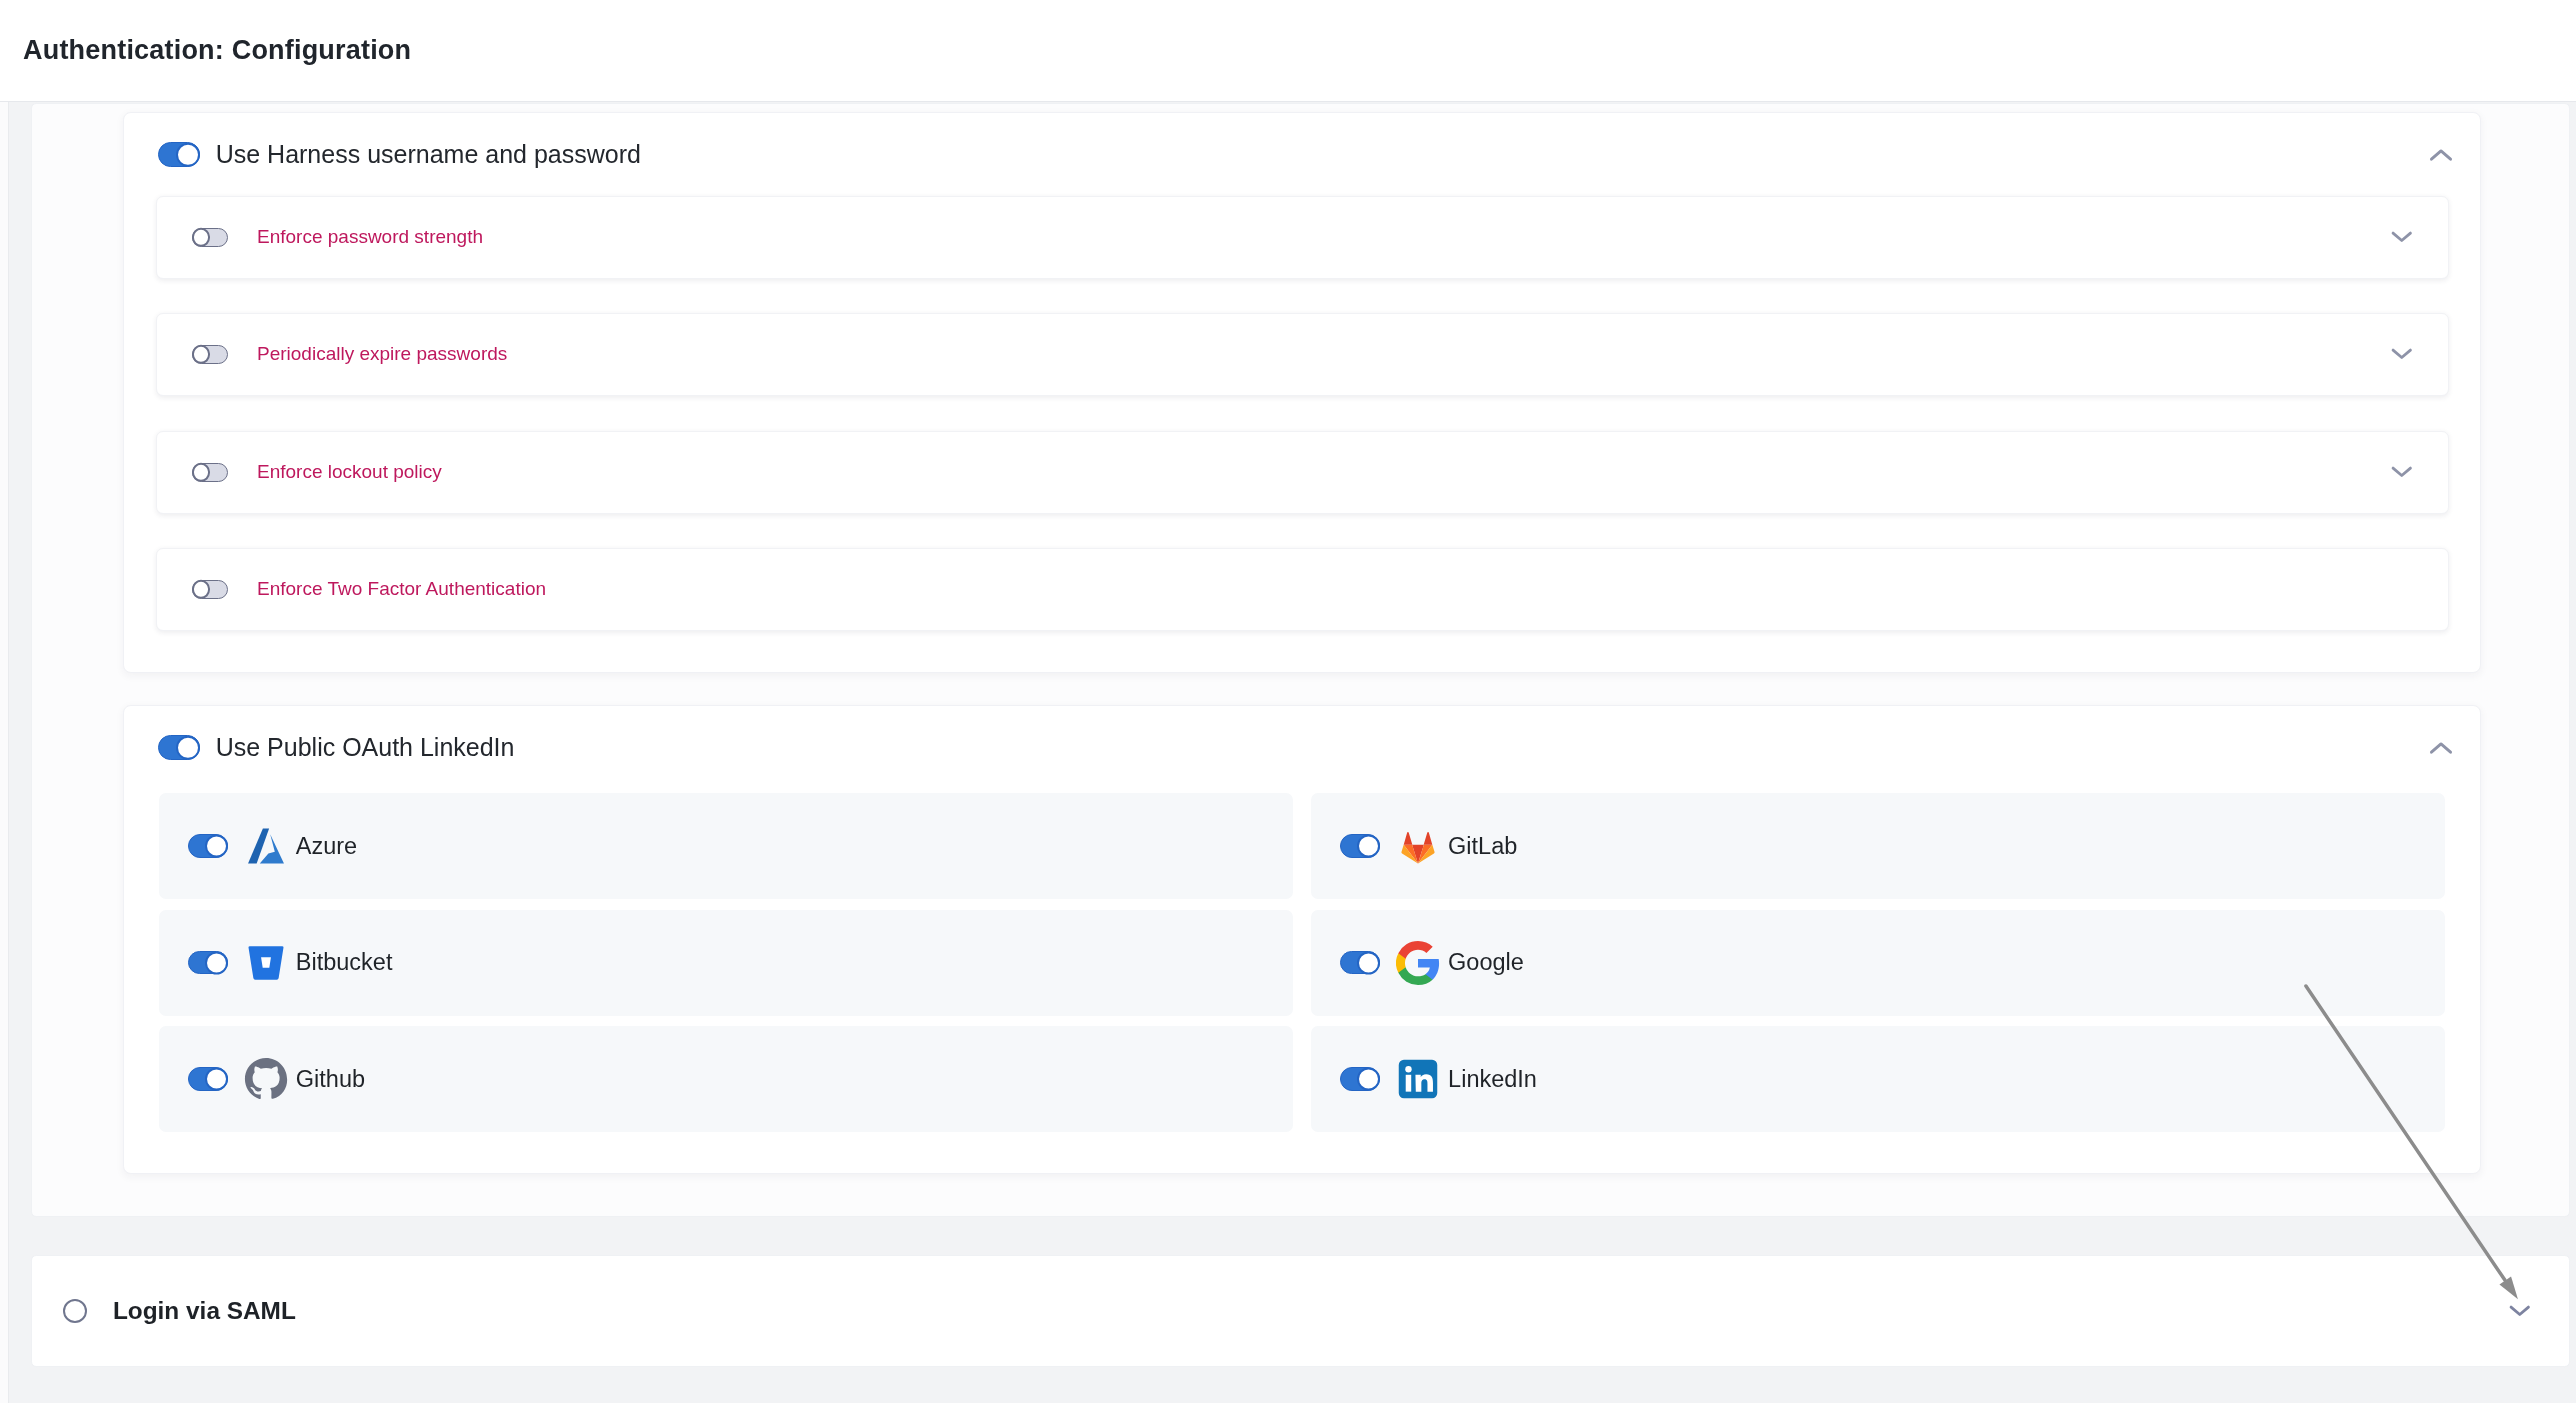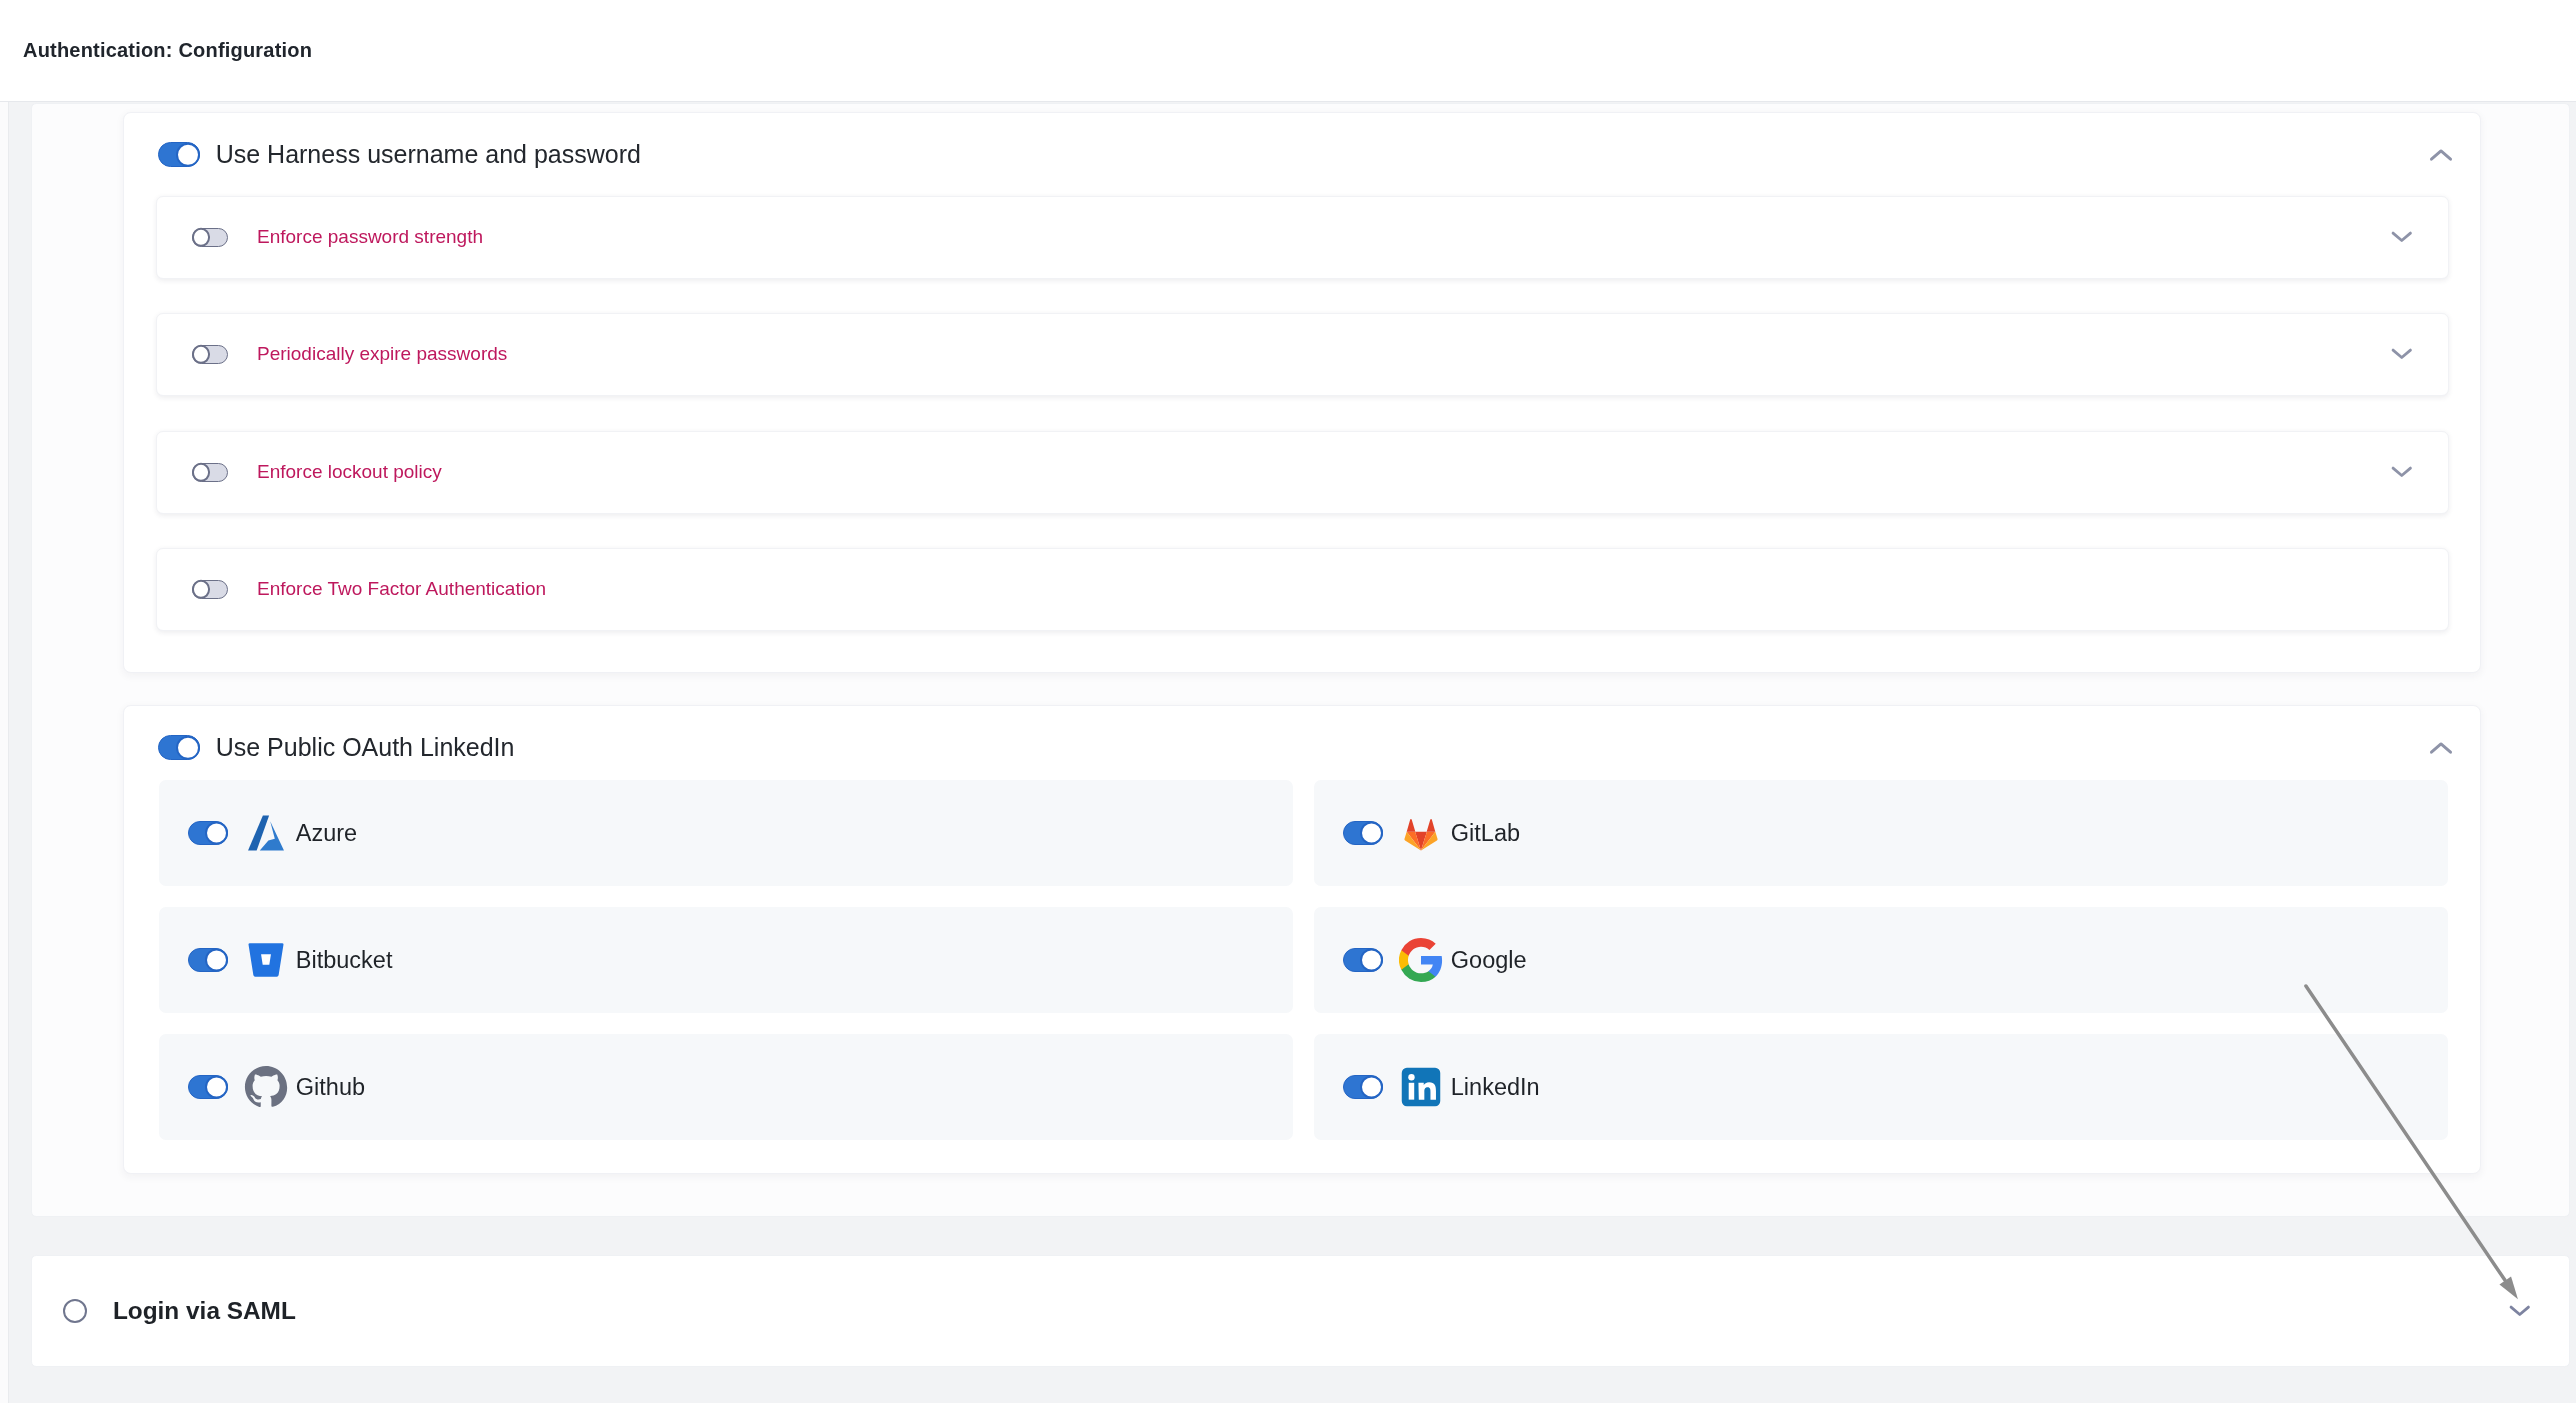--- a/index.html
+++ b/index.html
@@ -9,21 +9,21 @@
     background:#f2f3f5;
     font-family:"Liberation Sans", sans-serif;
     color:#22262c;
   }
   
   .app-header {
     position:absolute; left:0; top:0; width:2576px; height:102px;
     background:#ffffff; border-bottom:0.9px solid #e6e8ec;
     display:flex; align-items:center; padding-left:23px;
   }
-  .app-title { font-size:20px; font-weight:700; letter-spacing:0.2px; color:#20252c; }
+  .app-title { font-size:27px; font-weight:700; letter-spacing:0.2px; color:#20252c; }
   
   .left-gutter {
     position:absolute; left:0; top:102px; width:8.7px; height:1302px;
     background:#fbfbfc; border-right:0.9px solid #e9ebee;
   }
   
   .outer-panel {
     position:absolute; left:31px; top:103px; width:2539px; height:1114px;
     background:#fcfcfd; border:0.9px solid #eff1f4; border-radius:5.2px;
   }
@@ -55,24 +55,24 @@
   .sw .knob { position:absolute; top:50%; transform:translateY(-50%); background:#fff; border-radius:50%; }
   .sw.on  { background:#2e75d2; border:1.7px solid #2465c4; }
   .sw.on  .knob { right:-0.9px; border:2.6px solid #2465c4; }
   .sw.off { background:#d9dbe6; border:1.7px solid #6b7088; }
   .sw.off .knob { left:-0.9px; border:2.6px solid #6b7088; }
   .sw-lg { width:42px; height:25px; } .sw-lg .knob { width:24.4px; height:24.4px; }
   .sw-md { width:40px; height:23.5px; } .sw-md .knob { width:23px; height:23px; }
   .sw-sm { width:36px; height:19px; } .sw-sm .knob { width:18.3px; height:18.3px; }
   
   .oauth-grid {
-    position:absolute; left:35px; top:74px;
+    position:absolute; left:35px; top:87px;
     display:grid; grid-auto-flow:column;
     grid-template-rows:repeat(3,106px); grid-template-columns:repeat(2,1134px);
-    row-gap:10.5px; column-gap:18.3px;gap:21px;
+    row-gap:10.5px; column-gap:18.3px;
   }
   .oauth-tile {
     background:#f6f8fa; border-radius:7px;
     display:flex; align-items:center; padding-left:29px;
   }
   .oauth-tile .icon { margin-left:15px; width:45px; height:45px; display:flex; align-items:center; justify-content:center; flex:none; }
   .oauth-tile .icon svg { width:44px; height:44px; }
   .oauth-tile .lbl { margin-left:7.8px; font-size:23.5px; color:#1f2328; }
   
   .saml-bar {

